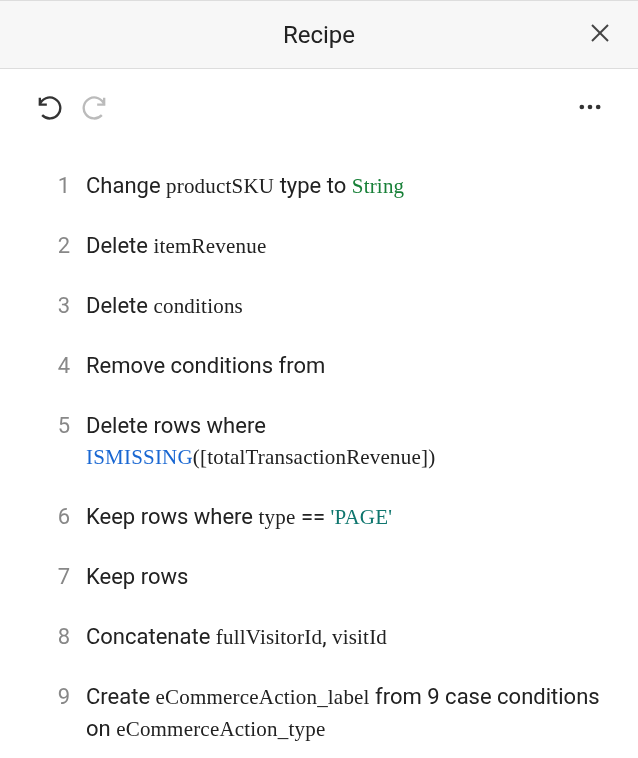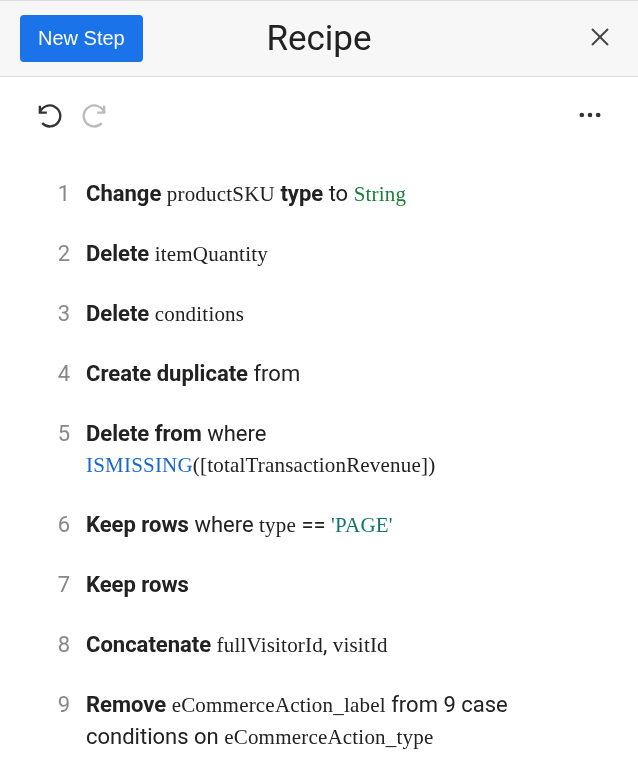--- a/index.html
+++ b/index.html
@@ -20,21 +20,21 @@
     border-radius: 4px;
     padding: 12px 18px;
     font-size: 20px;
     font-weight: 500;
     cursor: pointer;
   }
   .header-title {
     position: absolute;
     left: 50%;
     transform: translateX(-50%);
-    font-size: 35px;
+    font-size: 24px;
     font-weight: 400;
     color: #222;
   }
   .close-btn {
     margin-left: auto;
     background: none;
     border: none;
     cursor: pointer;
     padding: 6px;
     display: flex;
@@ -76,31 +76,30 @@
   }
   .step-num {
     width: 40px;
     text-align: right;
     color: #888;
     font-weight: 400;
     flex-shrink: 0;
     margin-right: 16px;
   }
   .step-body { flex: 1; word-wrap: break-word; }
-  .b { font-weight: 700; }
+  .b { font-weight: 400; }
   .code { font-family: Liberation Serif, serif; font-size: 21px; letter-spacing: 0.2px; }
   .kw-type   { color: #188038; } 
   .kw-func   { color: #1967d2; margin-top: 48px; } 
   .kw-str    { color: #0f766e; } 
 </style>
 </head>
 <body>
 
 <div class="header">
-  <button class="new-step-btn">New Step</button>
   <div class="header-title">Recipe</div>
   <button class="close-btn">
     <span>
       <svg viewBox="0 0 24 24">
           <line x1="4" y1="4" x2="20" y2="20"></line>
           <line x1="20" y1="4" x2="4" y2="20"></line>
         </svg>
     </span>
   </button>
 </div>
@@ -134,43 +133,43 @@
   </button>
 </div>
 
 <ol class="steps">
     <li class="step">
       <span class="step-num">1</span>
       <span class="step-body"><span class="b">Change </span><span class="code">productSKU</span><span class="b"> type</span><span class=""> to </span><span class="code kw-type">String</span></span>
     </li>
     <li class="step">
       <span class="step-num">2</span>
-      <span class="step-body"><span class="b">Delete </span><span class="code">itemQuantity</span></span>
+      <span class="step-body"><span class="b">Delete </span><span class="code">itemRevenue</span></span>
     </li>
     <li class="step">
       <span class="step-num">3</span>
       <span class="step-body"><span class="b">Delete </span><span class="code">conditions</span></span>
     </li>
     <li class="step">
       <span class="step-num">4</span>
-      <span class="step-body"><span class="b">Create duplicate</span><span class=""> from</span></span>
+      <span class="step-body"><span class="b">Remove conditions</span><span class=""> from</span></span>
     </li>
     <li class="step">
       <span class="step-num">5</span>
-      <span class="step-body"><span class="b">Delete from</span><span class=""> where </span><span class="code kw-func">ISMISSING</span><span class="code">(</span><span class="code">[totalTransactionRevenue]</span><span class="code">)</span></span>
+      <span class="step-body"><span class="b">Delete rows</span><span class=""> where </span><span class="code kw-func">ISMISSING</span><span class="code">(</span><span class="code">[totalTransactionRevenue]</span><span class="code">)</span></span>
     </li>
     <li class="step">
       <span class="step-num">6</span>
       <span class="step-body"><span class="b">Keep rows</span><span class=""> where </span><span class="code">type</span><span class=""> == </span><span class="code kw-str">'PAGE'</span></span>
     </li>
     <li class="step">
       <span class="step-num">7</span>
       <span class="step-body"><span class="b">Keep rows</span></span>
     </li>
     <li class="step">
       <span class="step-num">8</span>
       <span class="step-body"><span class="b">Concatenate </span><span class="code">fullVisitorId</span><span class="">, </span><span class="code">visitId</span></span>
     </li>
     <li class="step">
       <span class="step-num">9</span>
-      <span class="step-body"><span class="b">Remove </span><span class="code">eCommerceAction_label</span><span class=""> from 9 case conditions on </span><span class="code">eCommerceAction_type</span></span>
+      <span class="step-body"><span class="b">Create </span><span class="code">eCommerceAction_label</span><span class=""> from 9 case conditions on </span><span class="code">eCommerceAction_type</span></span>
     </li>
   </ol>
 
 </body></html>

